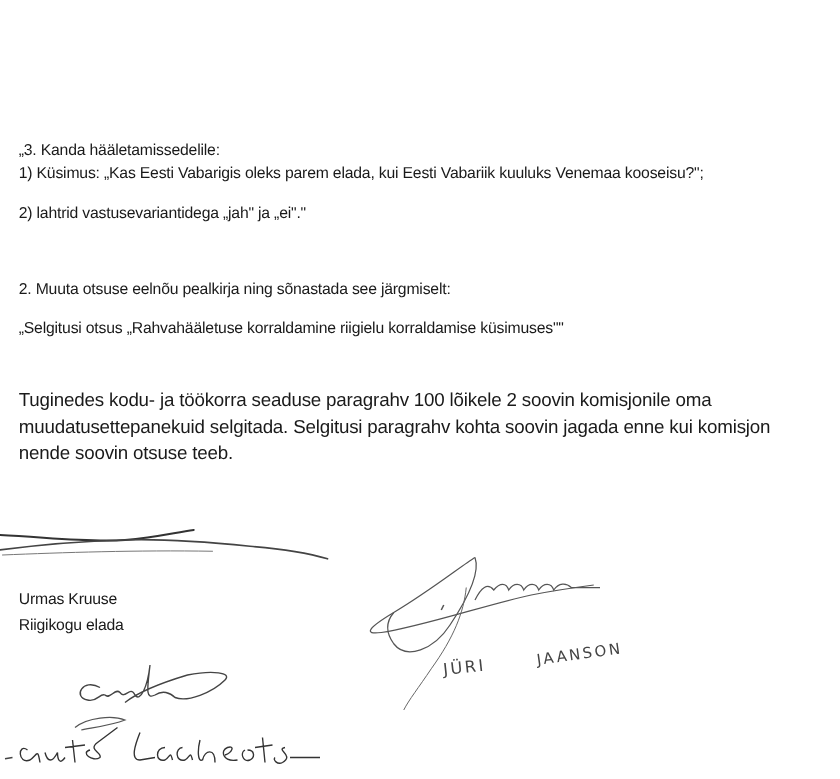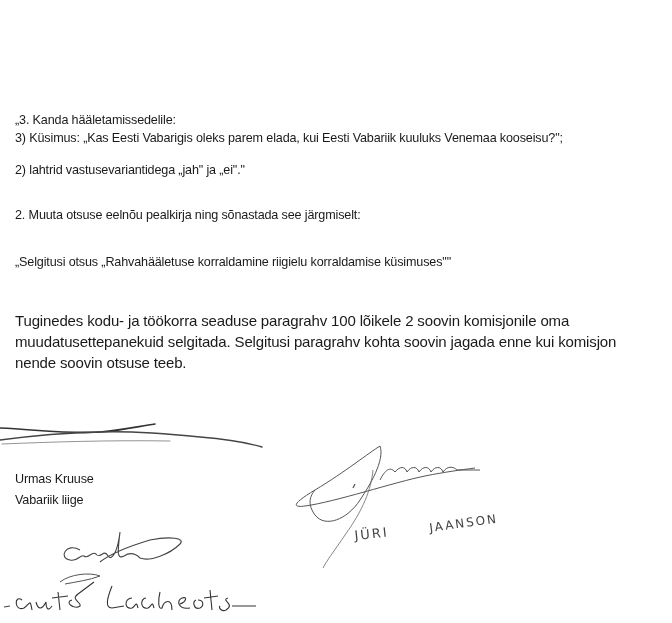--- a/index.html
+++ b/index.html
@@ -52,42 +52,42 @@
   }
   .sig svg { display: block; }
 </style>
 </head>
 <body>
 
 <div class="page">
 
 
   <div class="line" style="top:99px;margin-top:14px;">„3. Kanda hääletamissedelile:</div>
-  <div class="line" style="top:131px;">3) Küsimus: „Kas Eesti Vabarigis oleks parem elada, kui Eesti Vabariik kuuluks Venemaa kooseisu?";</div>
+  <div class="line" style="top:131px;">1) Küsimus: „Kas Eesti Vabarigis oleks parem elada, kui Eesti Vabariik kuuluks Venemaa kooseisu?";</div>
   <div class="line" style="top:163px;">2) lahtrid vastusevariantidega „jah" ja „ei"."</div>
 
-  <div class="line" style="top:208px;">2. Muuta otsuse eelnõu pealkirja ning sõnastada see järgmiselt:</div>
+  <div class="line" style="top:224px;">2. Muuta otsuse eelnõu pealkirja ning sõnastada see järgmiselt:</div>
   <div class="line" style="top:255px;">„Selgitusi otsus „Rahvahääletuse korraldamine riigielu korraldamise küsimuses""</div>
 
   <div class="para" style="top:310px;">
     <span>Tuginedes kodu- ja töökorra seaduse paragrahv 100 lõikele 2 soovin komisjonile oma</span>
     <span>muudatusettepanekuid selgitada. Selgitusi paragrahv kohta soovin jagada enne kui komisjon</span>
     <span>nende soovin otsuse teeb.</span>
   </div>
 
   <div class="sig" style="left:0; top:420px;">
     <svg width="270" height="40" viewBox="0 0 270 40">
       <path d="M0 8 C 40 10, 70 14, 100 12 C 125 10, 140 6, 155 4" stroke="#333" stroke-width="1.6" fill="none" stroke-linecap="round"></path>
       <path d="M0 20 C 30 16, 60 13, 100 12 C 130 11, 170 14, 200 17 C 225 19, 245 22, 262 27" stroke="#444" stroke-width="1.4" fill="none" stroke-linecap="round"></path>
       <path d="M2 24 C 50 22, 110 20, 170 21" stroke="#777" stroke-width="0.8" fill="none" stroke-linecap="round"></path>
     </svg>
   </div>
 
   <div class="line" style="top:472px;">Urmas Kruuse</div>
-  <div class="line" style="top:493px;">Vabariik liige</div>
+  <div class="line" style="top:493px;">Riigikogu elada</div>
 
   <div class="sig" style="left:285px; top:440px;">
     <svg width="280" height="130" viewBox="0 0 280 130">
       <path d="M95 6 C 85 12, 60 32, 30 50 C 10 62, 5 68, 20 66 C 50 62, 110 42, 140 36 C 160 32, 175 30, 190 28" stroke="#555" stroke-width="1" fill="none"></path>
       <path d="M95 6 C 100 20, 85 45, 75 60 C 62 80, 40 88, 30 75 C 22 64, 25 56, 30 50" stroke="#555" stroke-width="1" fill="none"></path>
       <path d="M70 44 L 68 48" stroke="#555" stroke-width="1.2" fill="none"></path>
       <path d="M88 30 C 86 50, 78 70, 60 95 C 50 110, 42 120, 38 128" stroke="#666" stroke-width="0.8" fill="none"></path>
       <path d="M95 40 C 100 30, 105 26, 110 32 C 115 26, 120 26, 122 32 C 126 26, 132 26, 134 32 C 138 26, 144 26, 146 32 C 150 26, 156 26, 158 32 C 162 26, 168 26, 172 30 L 195 30" stroke="#555" stroke-width="1" fill="none"></path>
       <text x="70" y="100" font-family="DejaVu Sans, sans-serif" font-size="13" fill="#444" transform="rotate(-6 70 100)" letter-spacing="2">JÜRI</text>
       <text x="145" y="92" font-family="DejaVu Sans, sans-serif" font-size="12" fill="#444" transform="rotate(-8 145 92)" letter-spacing="2">JAANSON</text>

